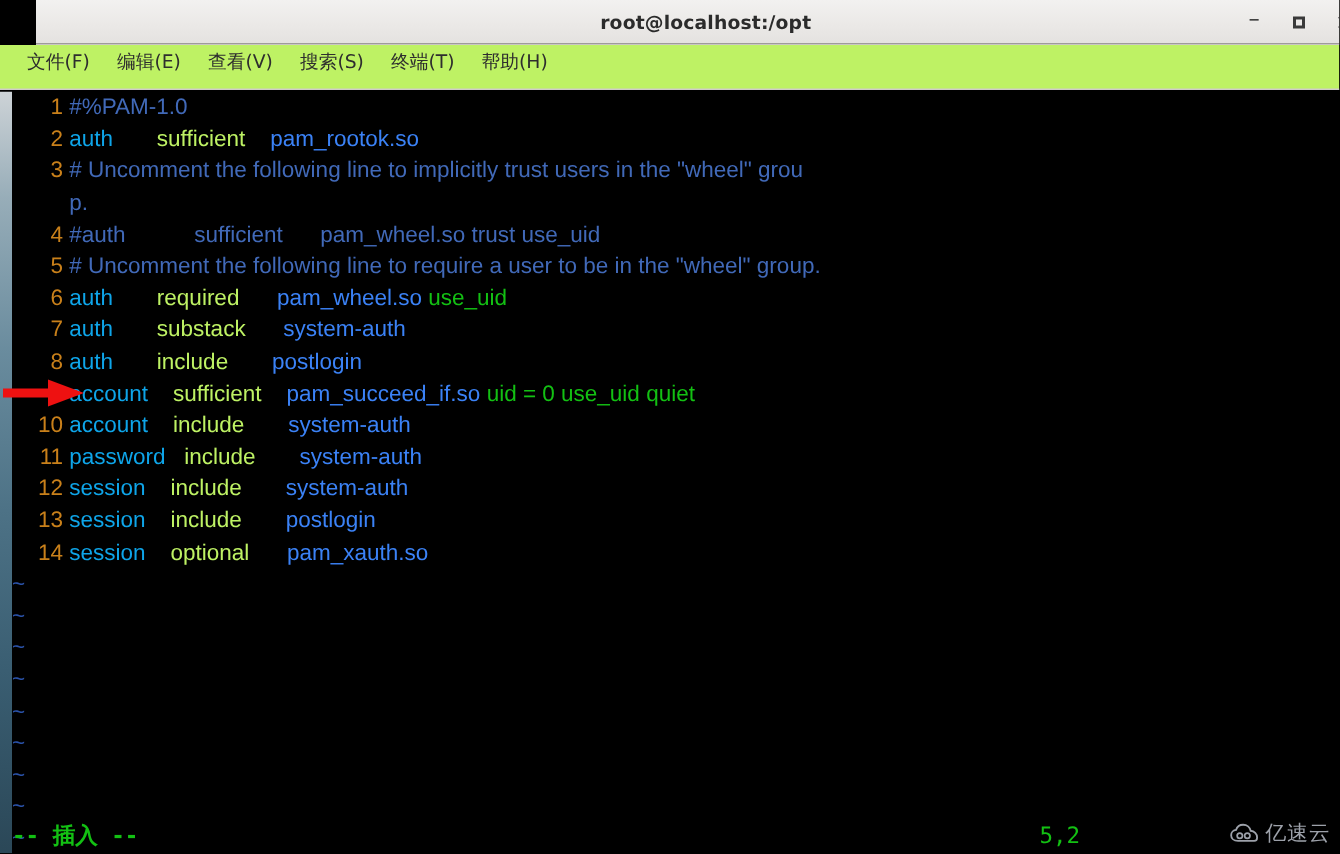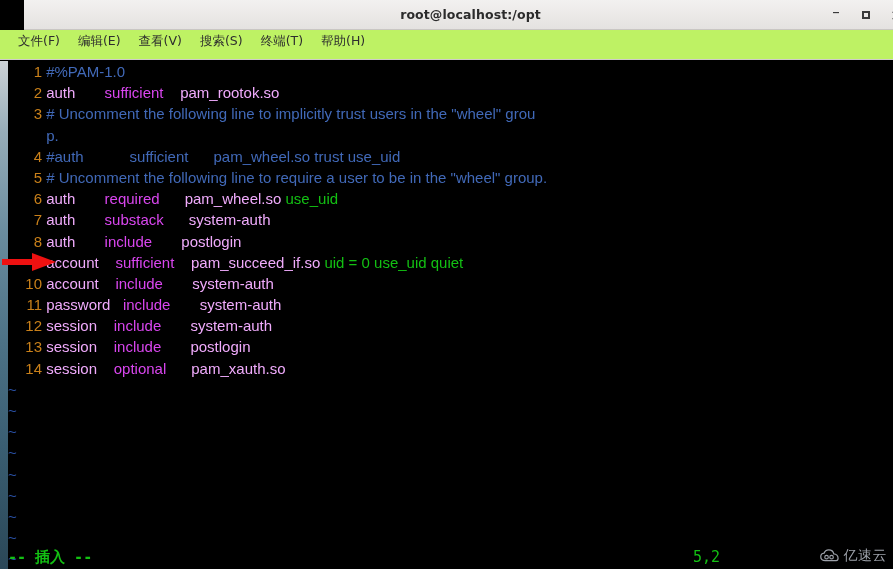--- a/index.html
+++ b/index.html
@@ -125,23 +125,23 @@
   .lnum {
     display: inline-block;
     width: 34px;
     text-align: right;
     color: #c9801a;
   }
   .pad { display: inline-block; }
 
   
   .c-comment { color: #4169b8; }
-  .c-type    { color: #f0abfc; }
-  .c-ctrl    { color: #d946ef; }
-  .c-module  { color: #f0abfc; }
+  .c-type    { color: #0ea5e9; }
+  .c-ctrl    { color: #bef264; }
+  .c-module  { color: #3b82f6; }
   .c-arg     { color: #13c013; margin-top: 19px; }
   .c-tilde   { color: #2a52a8; }
 
   
   .statusline {
     position: absolute;
     left: 8px; bottom: 0;
     width: 810px;
     height: 24px;
     font-family: "DejaVu Sans Mono", monospace;

